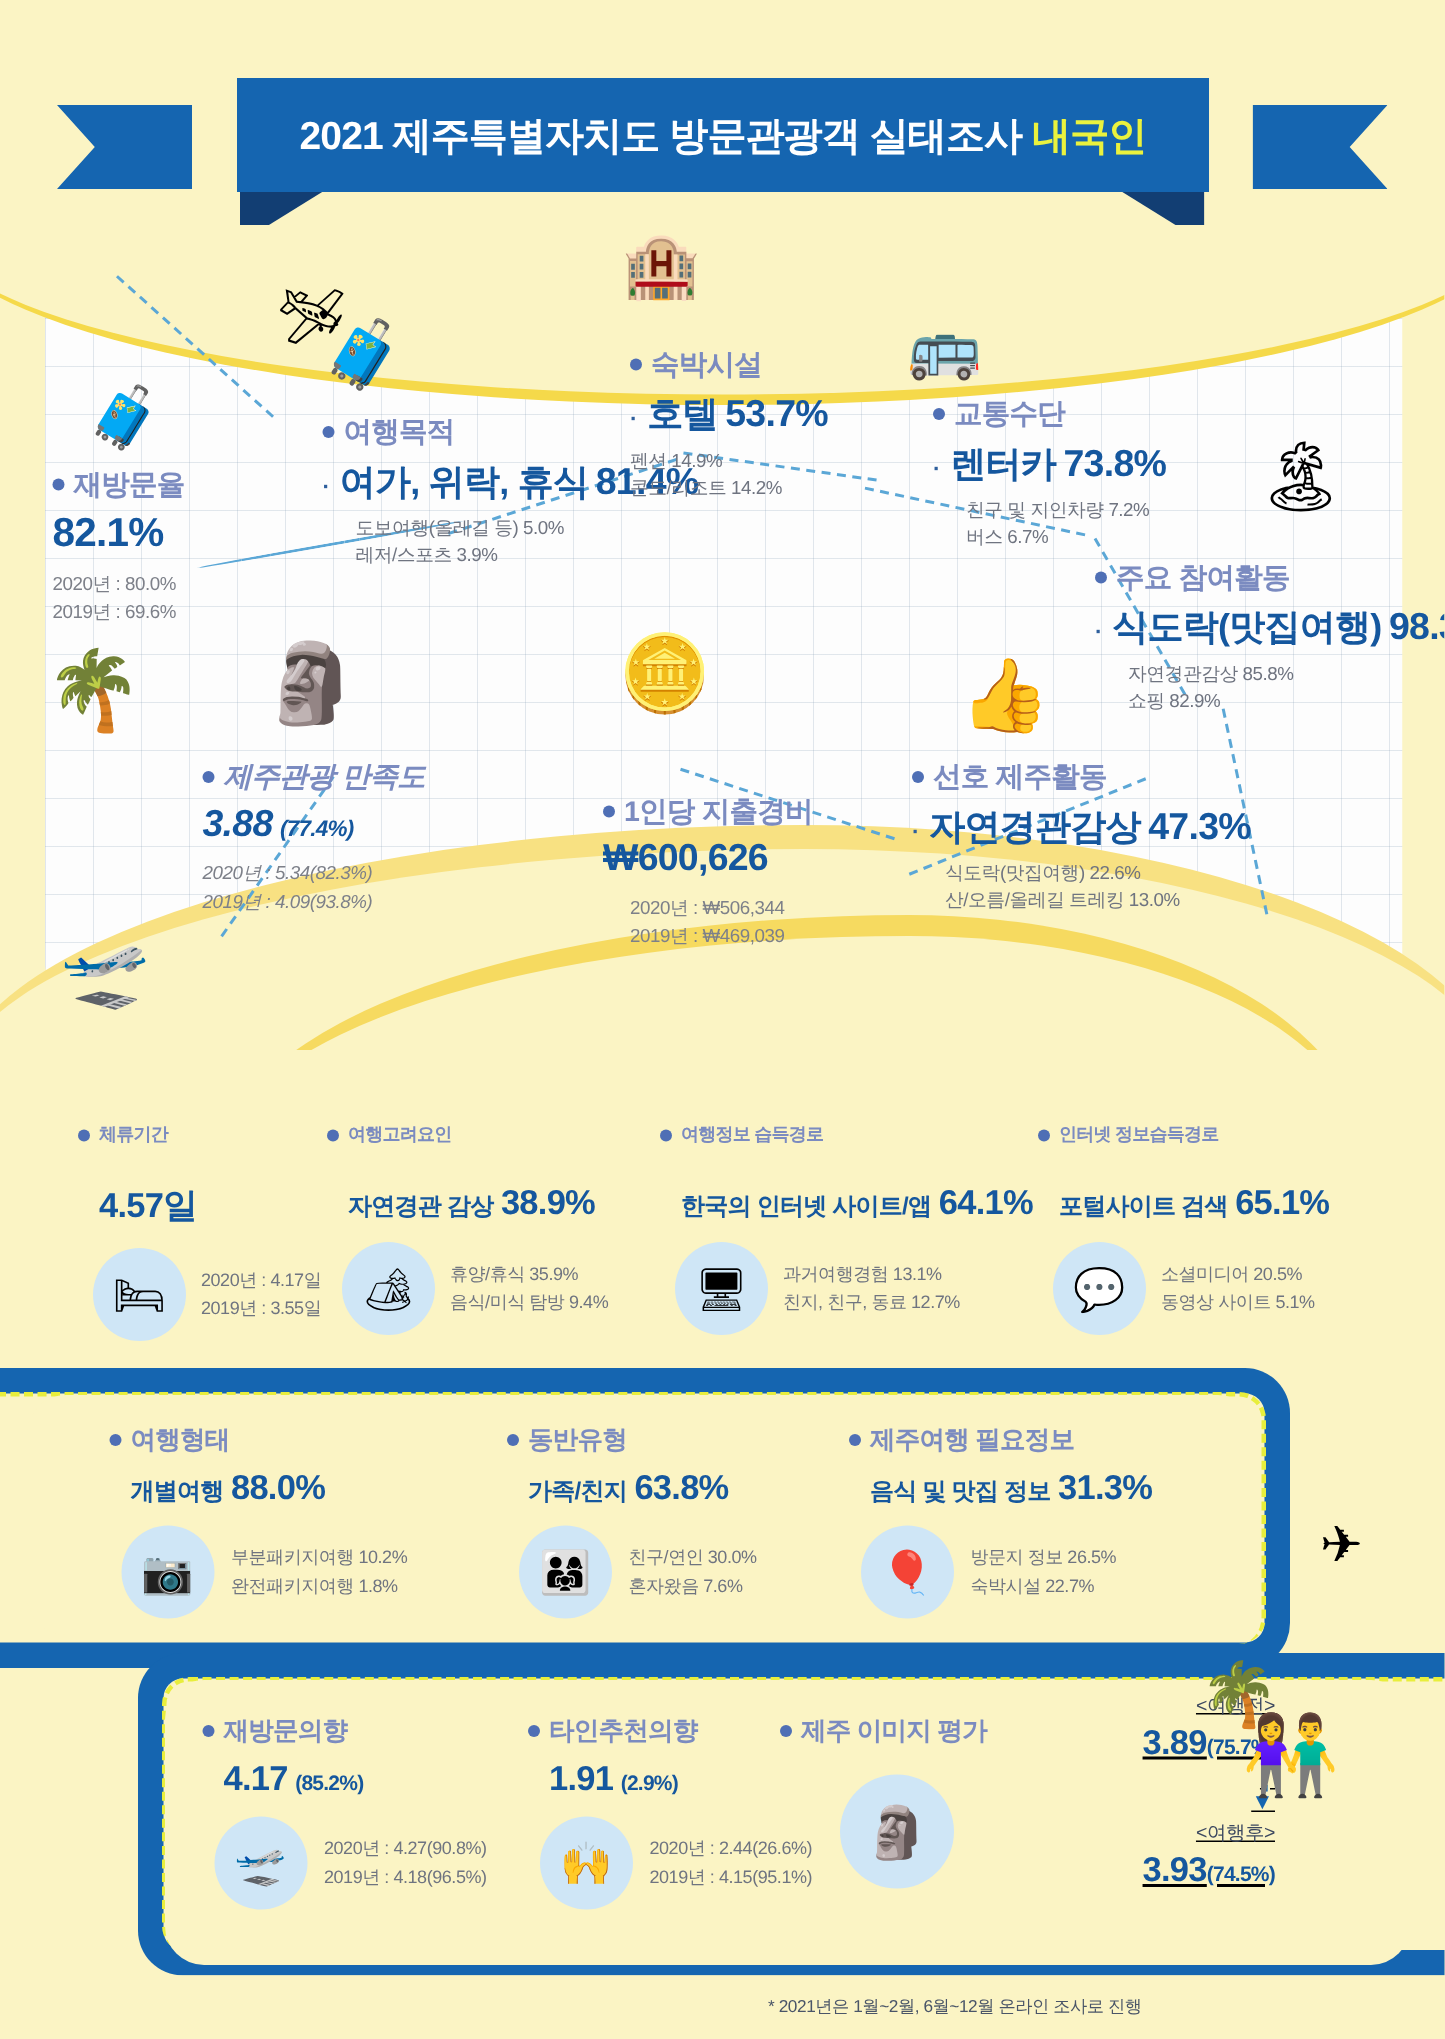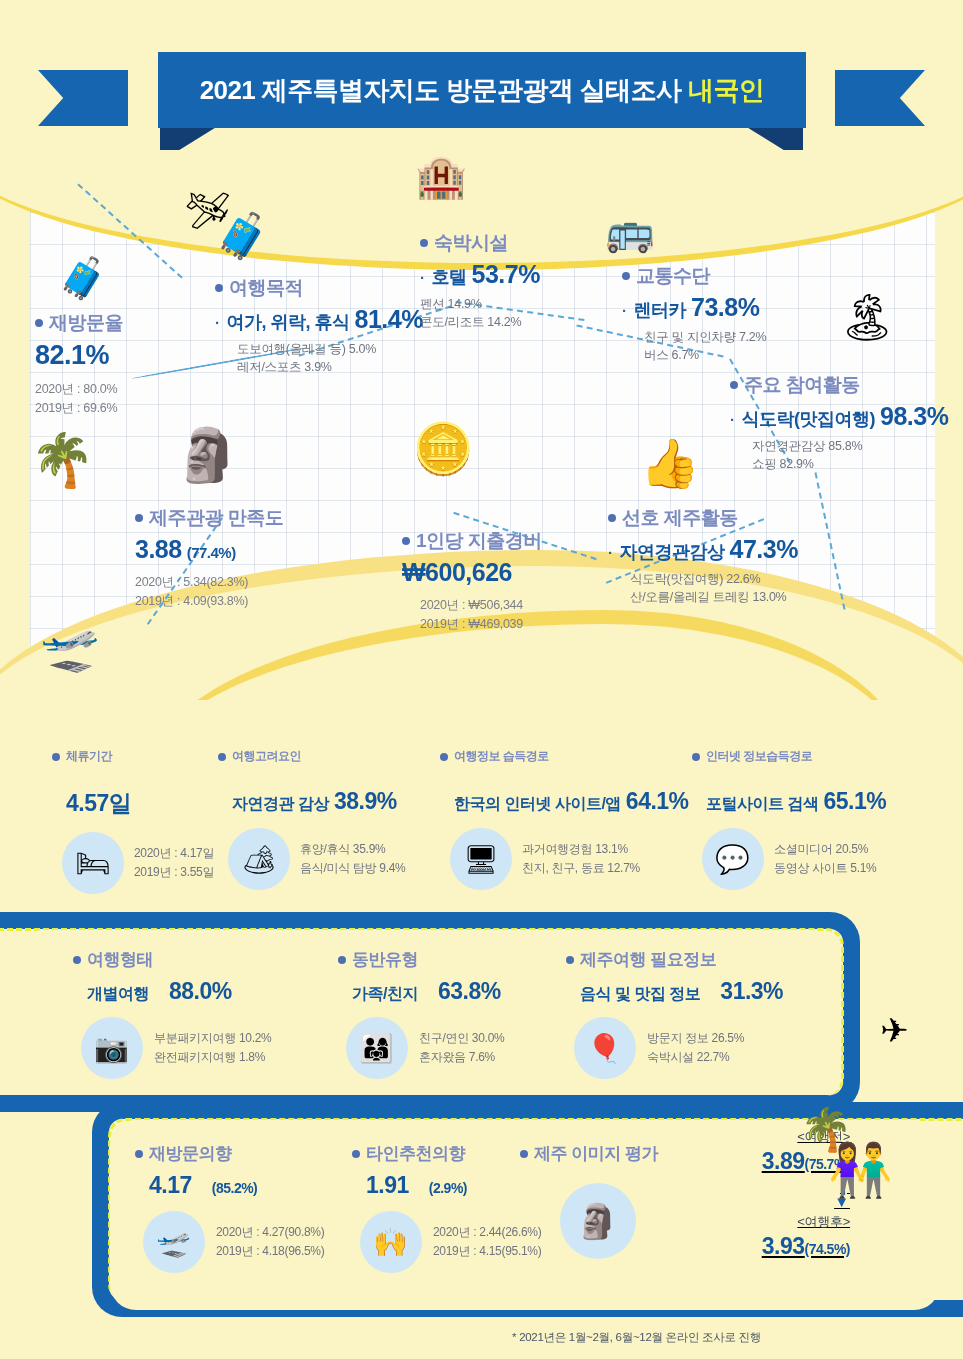--- a/index.html
+++ b/index.html
@@ -71,21 +71,21 @@
   .stat { position: absolute; }
   .s-head {
     color: #7b8bc0; font-size: 19px; font-weight: bold; letter-spacing: -0.5px;
     display: flex; align-items: center; gap: 6px; white-space: nowrap;
   }
   .bullet { width: 8px; height: 8px; border-radius: 50%; background: #4f6fb5; flex: 0 0 auto; }
   .s-main {
     color: #15579e; font-weight: bold; letter-spacing: -0.5px; white-space: nowrap;
     display: flex; align-items: baseline; gap: 5px; margin-top: 4px;
   }
-  .s-main .lbl { font-size: 18px; }
+  .s-main .lbl { font-size: 24px; }
   .s-main .val { font-size: 25px; }
   .s-main .val.big { font-size: 27px; }
   .s-main .paren { font-size: 15px; }
   .s-dash { color: #2e5f9c; font-size: 15px; margin-right: 2px; }
   .s-sub {
     color: #6f7480; font-size: 12.5px; line-height: 1.45; margin-top: 6px;
     letter-spacing: -0.3px; white-space: nowrap;
   }
   .s-sub.indent { padding-left: 22px; }
   .s-note {
@@ -132,21 +132,21 @@
     position: absolute; left: 110px; top: 1120px; width: 830px; height: 190px;
     background: #fbf4c4; border-radius: 26px;
   }
   .p-item { position: absolute; }
   .p-head {
     color: #7b8bc0; font-size: 17px; font-weight: bold; letter-spacing: -0.5px;
     display: flex; align-items: center; gap: 6px; white-space: nowrap;
   }
   .p-main {
     color: #15579e; font-weight: bold; letter-spacing: -0.5px; white-space: nowrap;
-    display: flex; align-items: baseline; gap: 20px; margin-top: 7px; padding-left: 14px;
+    display: flex; align-items: baseline; gap: 5px; margin-top: 7px; padding-left: 14px;
   }
   .p-main .lbl { font-size: 16px; }
   .p-main .val { font-size: 23px; text-align: center; }
   .p-main .paren { font-size: 14px; }
   .p-body { display: flex; align-items: center; gap: 11px; margin-top: 12px; padding-left: 8px; }
   .p-sub { color: #6f7480; font-size: 12px; line-height: 1.6; letter-spacing: -0.3px; white-space: nowrap; }
 
   
   .imgeval { position: absolute; text-align: right; text-decoration: underline; }
   .ie-tag { color: #3c4860; font-size: 13px; letter-spacing: -0.3px; }
@@ -279,21 +279,21 @@
         <span class="s-dash">·</span>
         <span class="lbl">식도락(맛집여행)</span>
         <span class="val">98.3%</span>
       </div>
       <div class="s-sub indent">
         <div>자연경관감상 85.8%</div>
         <div>쇼핑 82.9%</div>
       </div>
     </div>
 
-    <div class="stat" style="left:135px; top:355px;">
+    <div class="stat" style="left:135px; top:355px;font-style:italic;">
       <div class="s-head">
         <span class="bullet"></span>
         <span>제주관광 만족도</span>
       </div>
       <div class="s-main">
         <span class="val">3.88</span>
         <span class="paren">(77.4%)</span>
       </div>
       <div class="s-note">
         <div>2020년 : 5.34(82.3%)</div>

